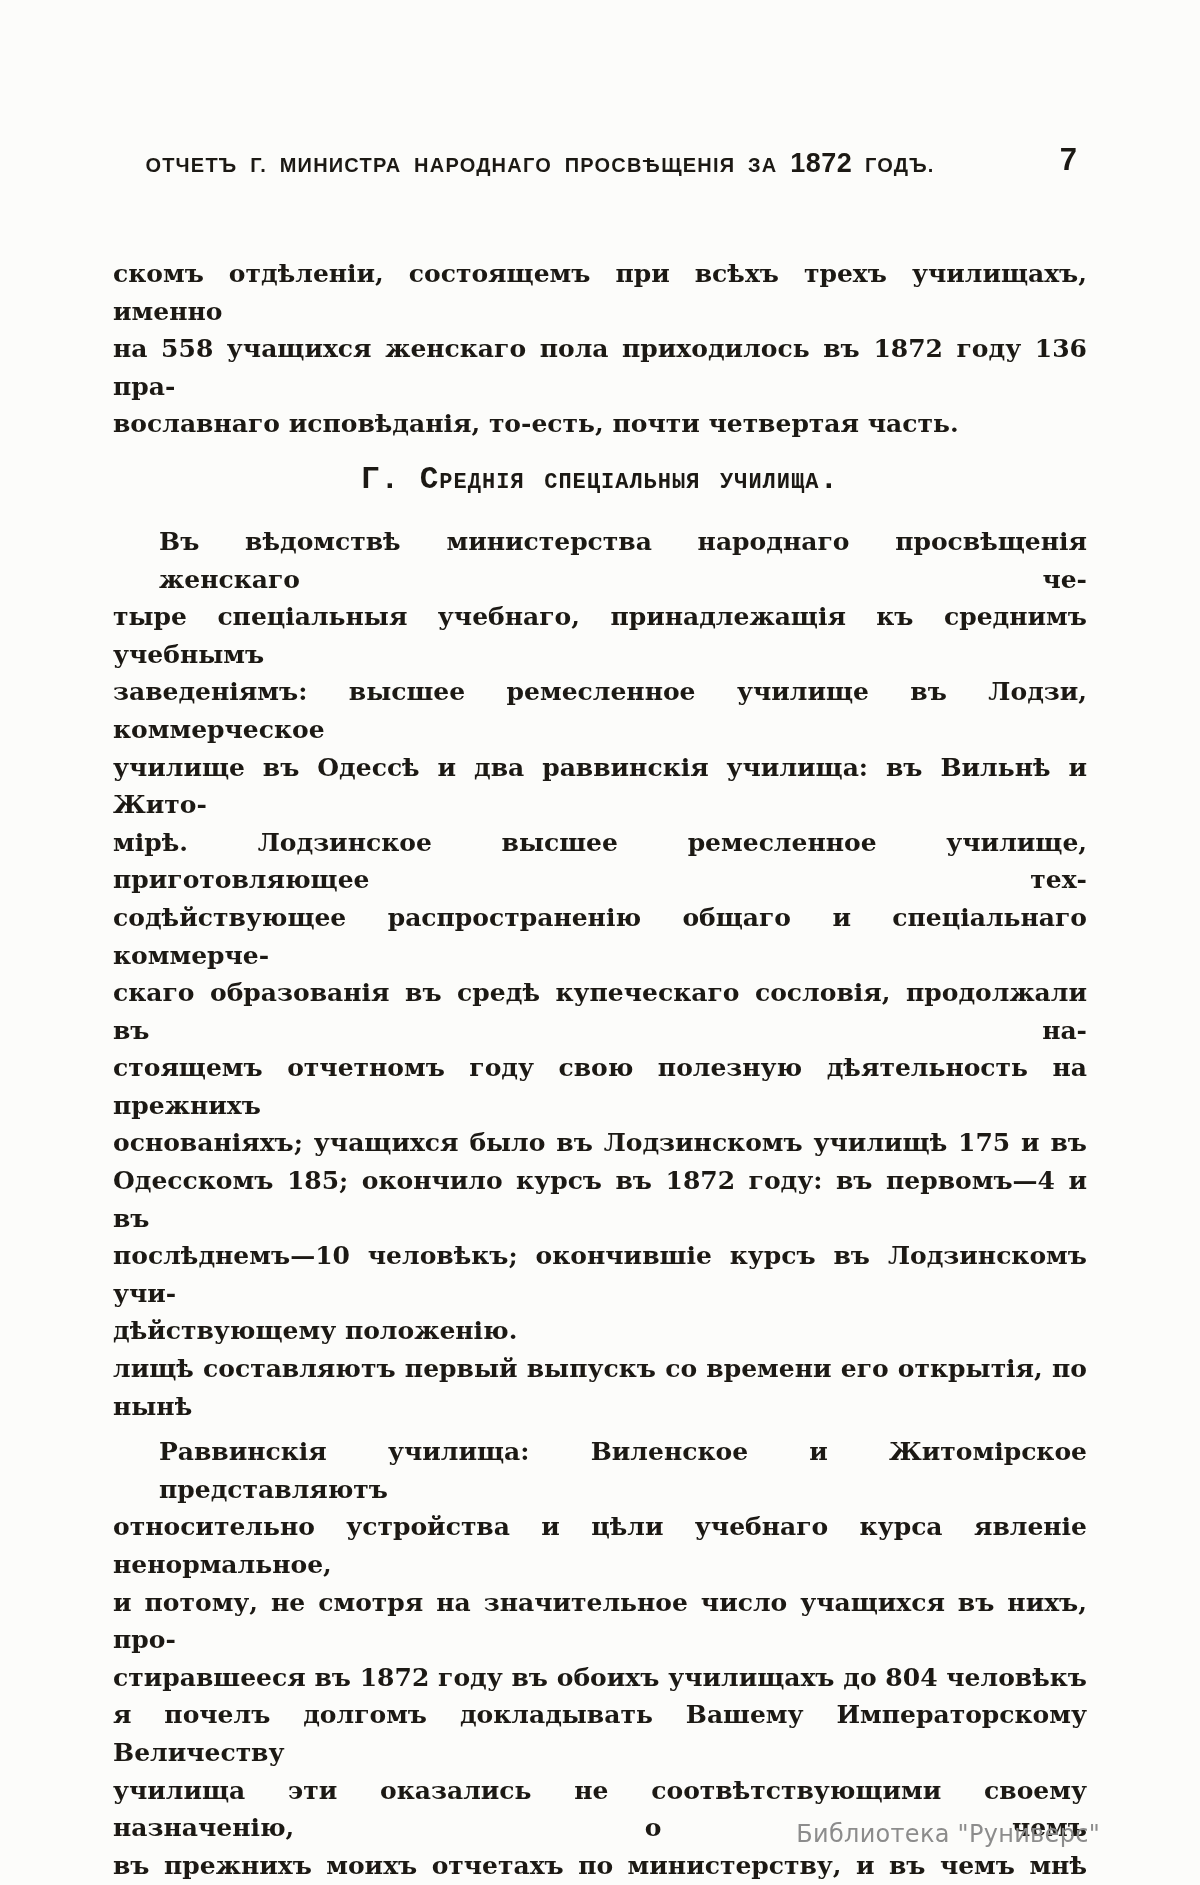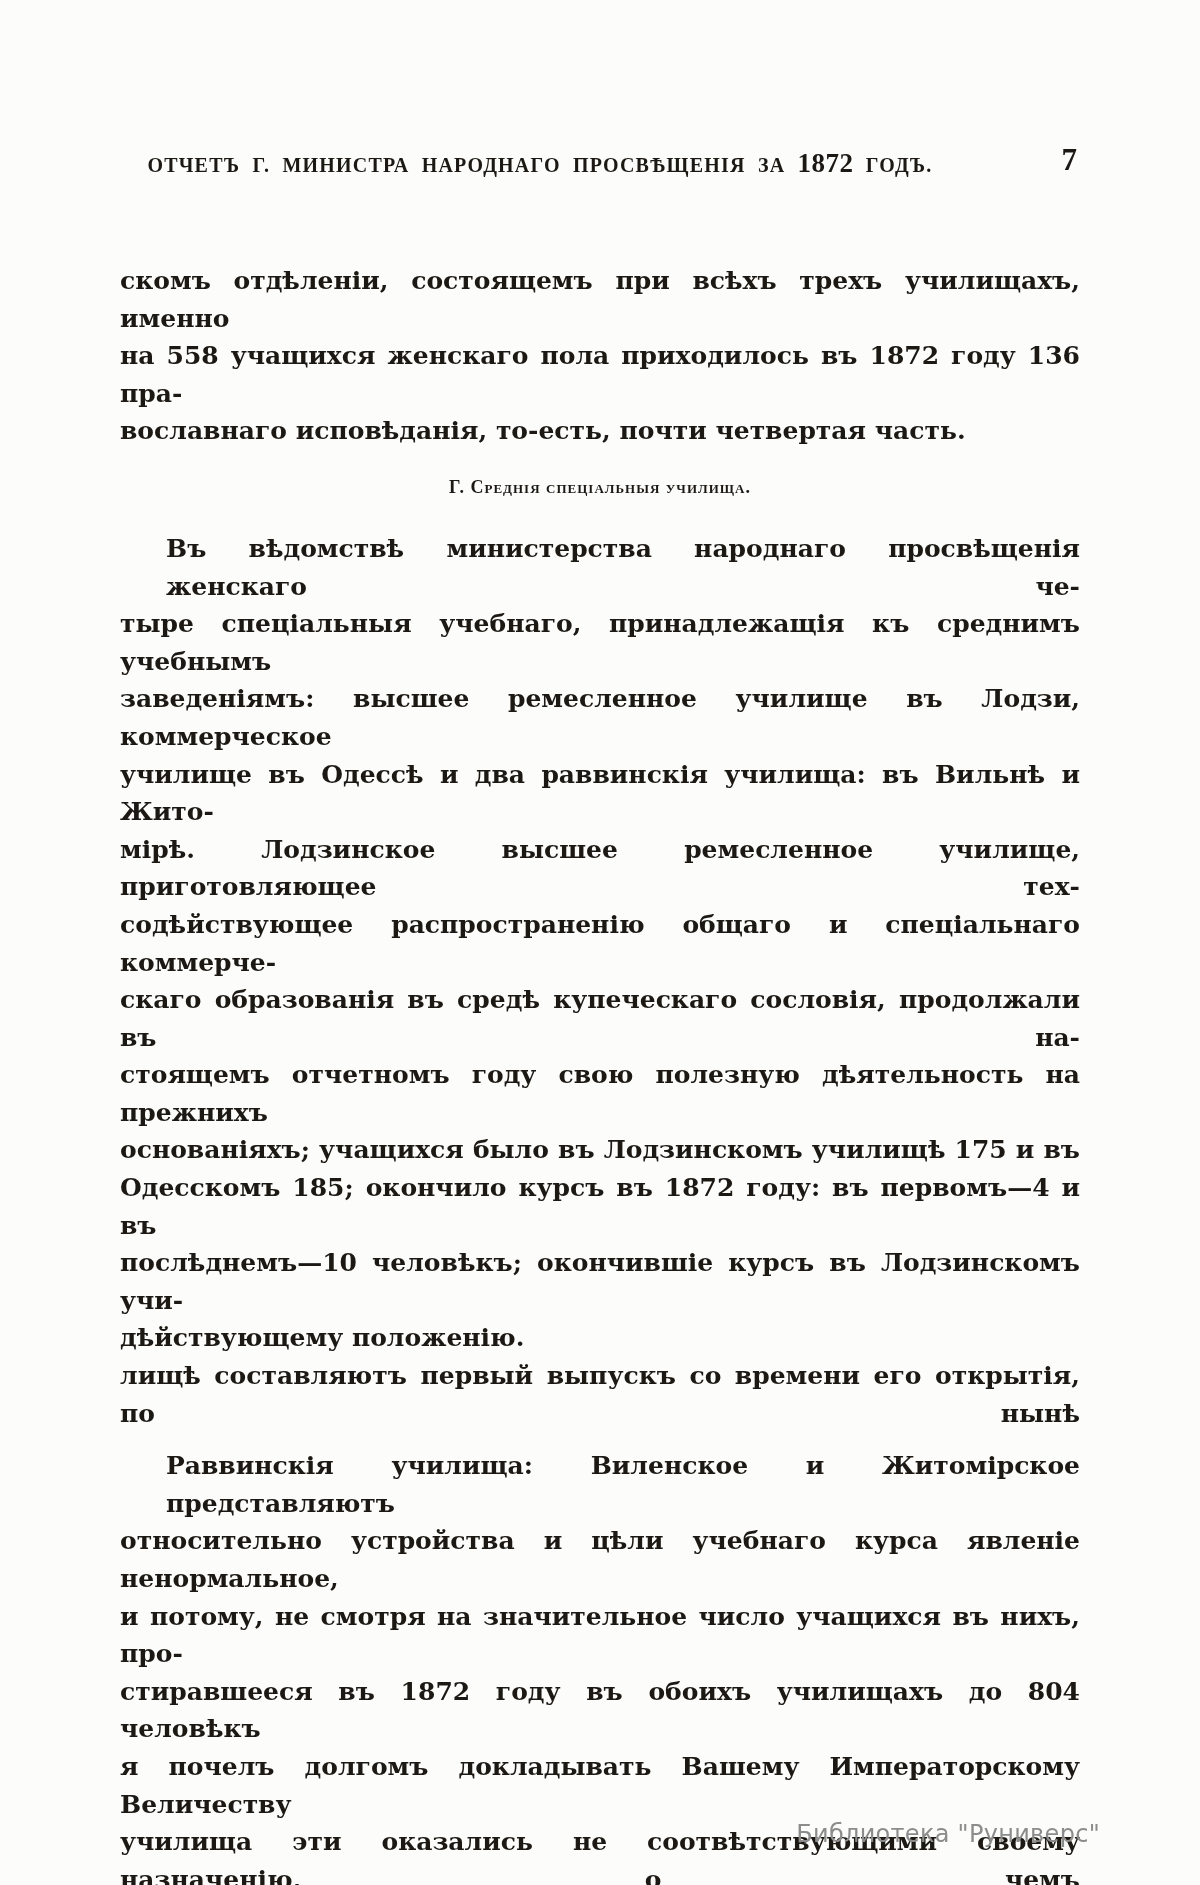--- a/index.html
+++ b/index.html
@@ -14,21 +14,21 @@
     background: #fcfcfa;
     overflow: hidden;
     color: #1c1914;
   }
   .running-header {
     position: absolute;
     top: 148px;
     left: 105px;
     width: 990px;
     height: 40px;
-    font-family: Liberation Serif, serif;
+    font-family: Liberation Sans, sans-serif;
     font-weight: 700;
   }
   .header-title {
     display: block;
     text-align: center;
     font-size: 20px;
     letter-spacing: 1.2px;
     word-spacing: 6px;
     white-space: nowrap;
     padding-right: 120px;
@@ -46,40 +46,40 @@
   .page-body {
     position: absolute;
     top: 247px;
     left: 105px;
     width: 990px;
     font-family: "DejaVu Serif", "Liberation Serif", serif;
     font-weight: 700;
     font-size: 25px;
     line-height: 37.6px;
   }
-  .paragraph { margin: 15px; }
+  .paragraph { margin: 8px; }
   .line {
     text-align: justify;
     text-align-last: justify;
     -moz-text-align-last: justify;
   }
   .line.last {
     text-align-last: left;
     -moz-text-align-last: left;
   }
   .line.indent {
     padding-left: 46px;
   }
   .section-heading {
     margin: 21px 0 27px 0;
     text-align: center;
-    font-family: Liberation Serif, serif;
+    font-family: Liberation Mono, monospace;
     font-variant: small-caps;
     font-weight: 700;
-    font-size: 18px;
+    font-size: 31px;
     line-height: 32px;
     letter-spacing: 1px;
   }
   .watermark {
     position: absolute;
     right: 100px;
     top: 1820px;
     font-family: "DejaVu Sans", "Liberation Sans", sans-serif;
     font-size: 24px;
     color: #8c8c8c;

